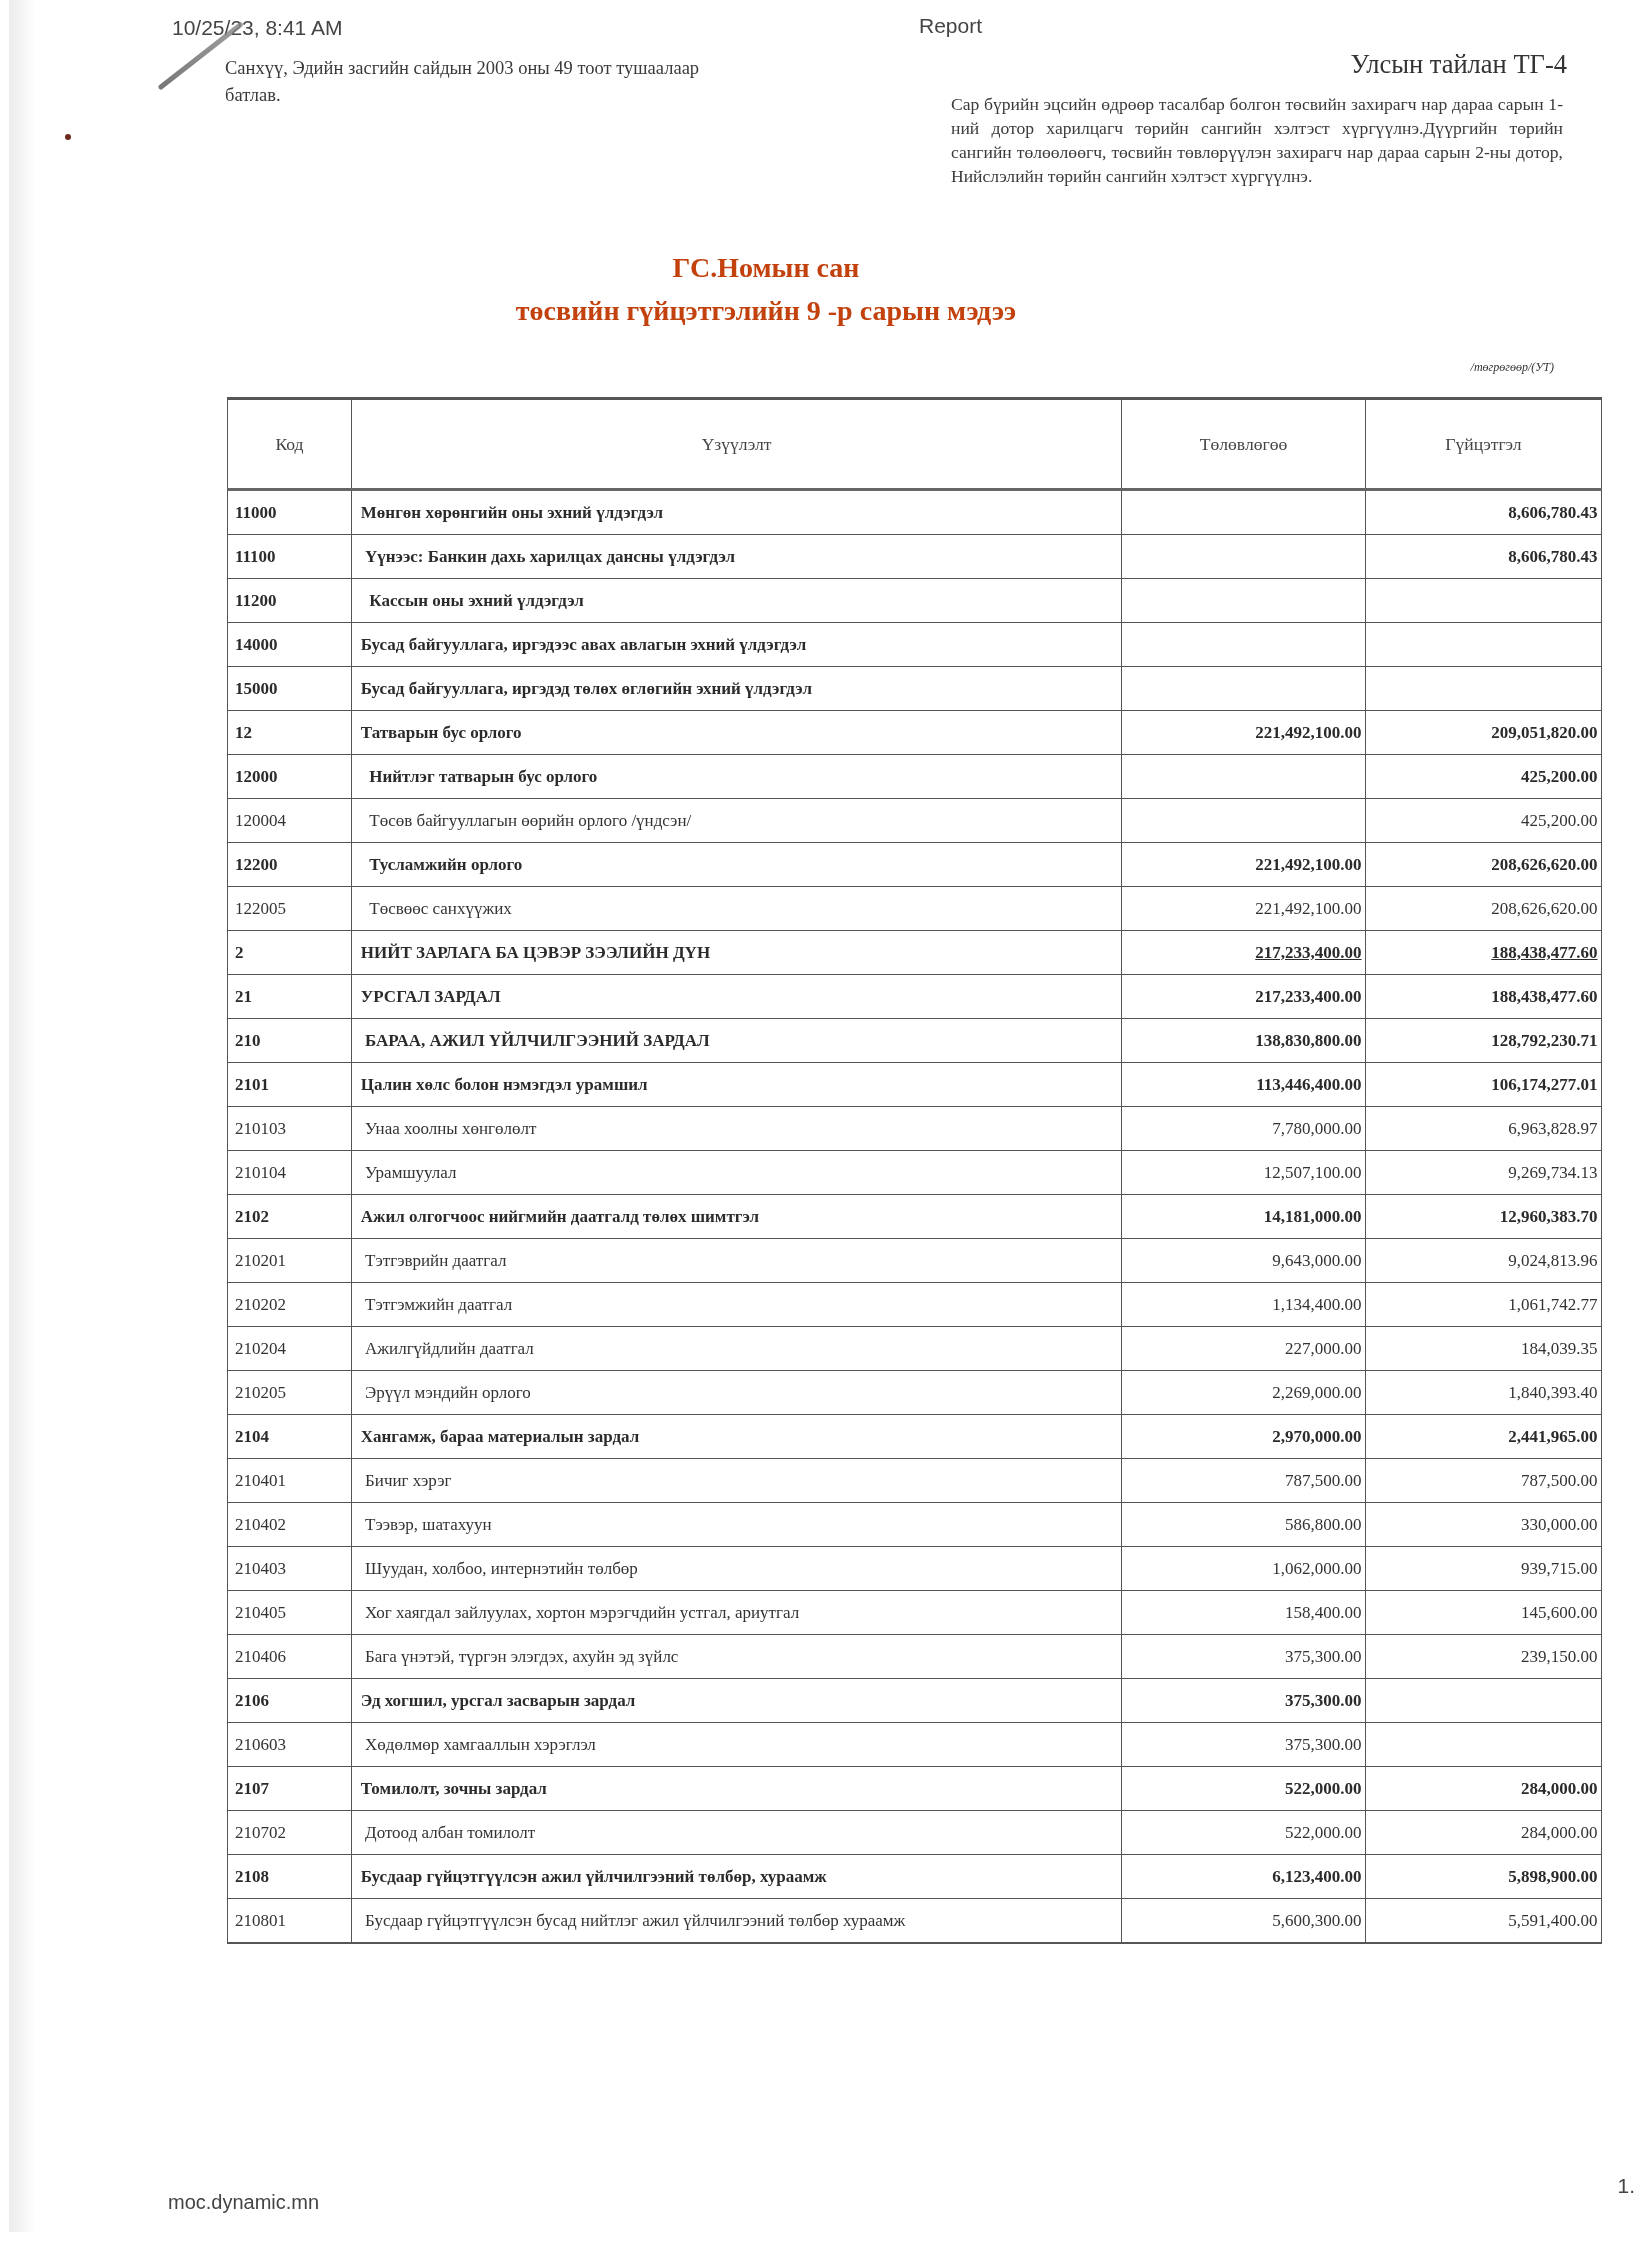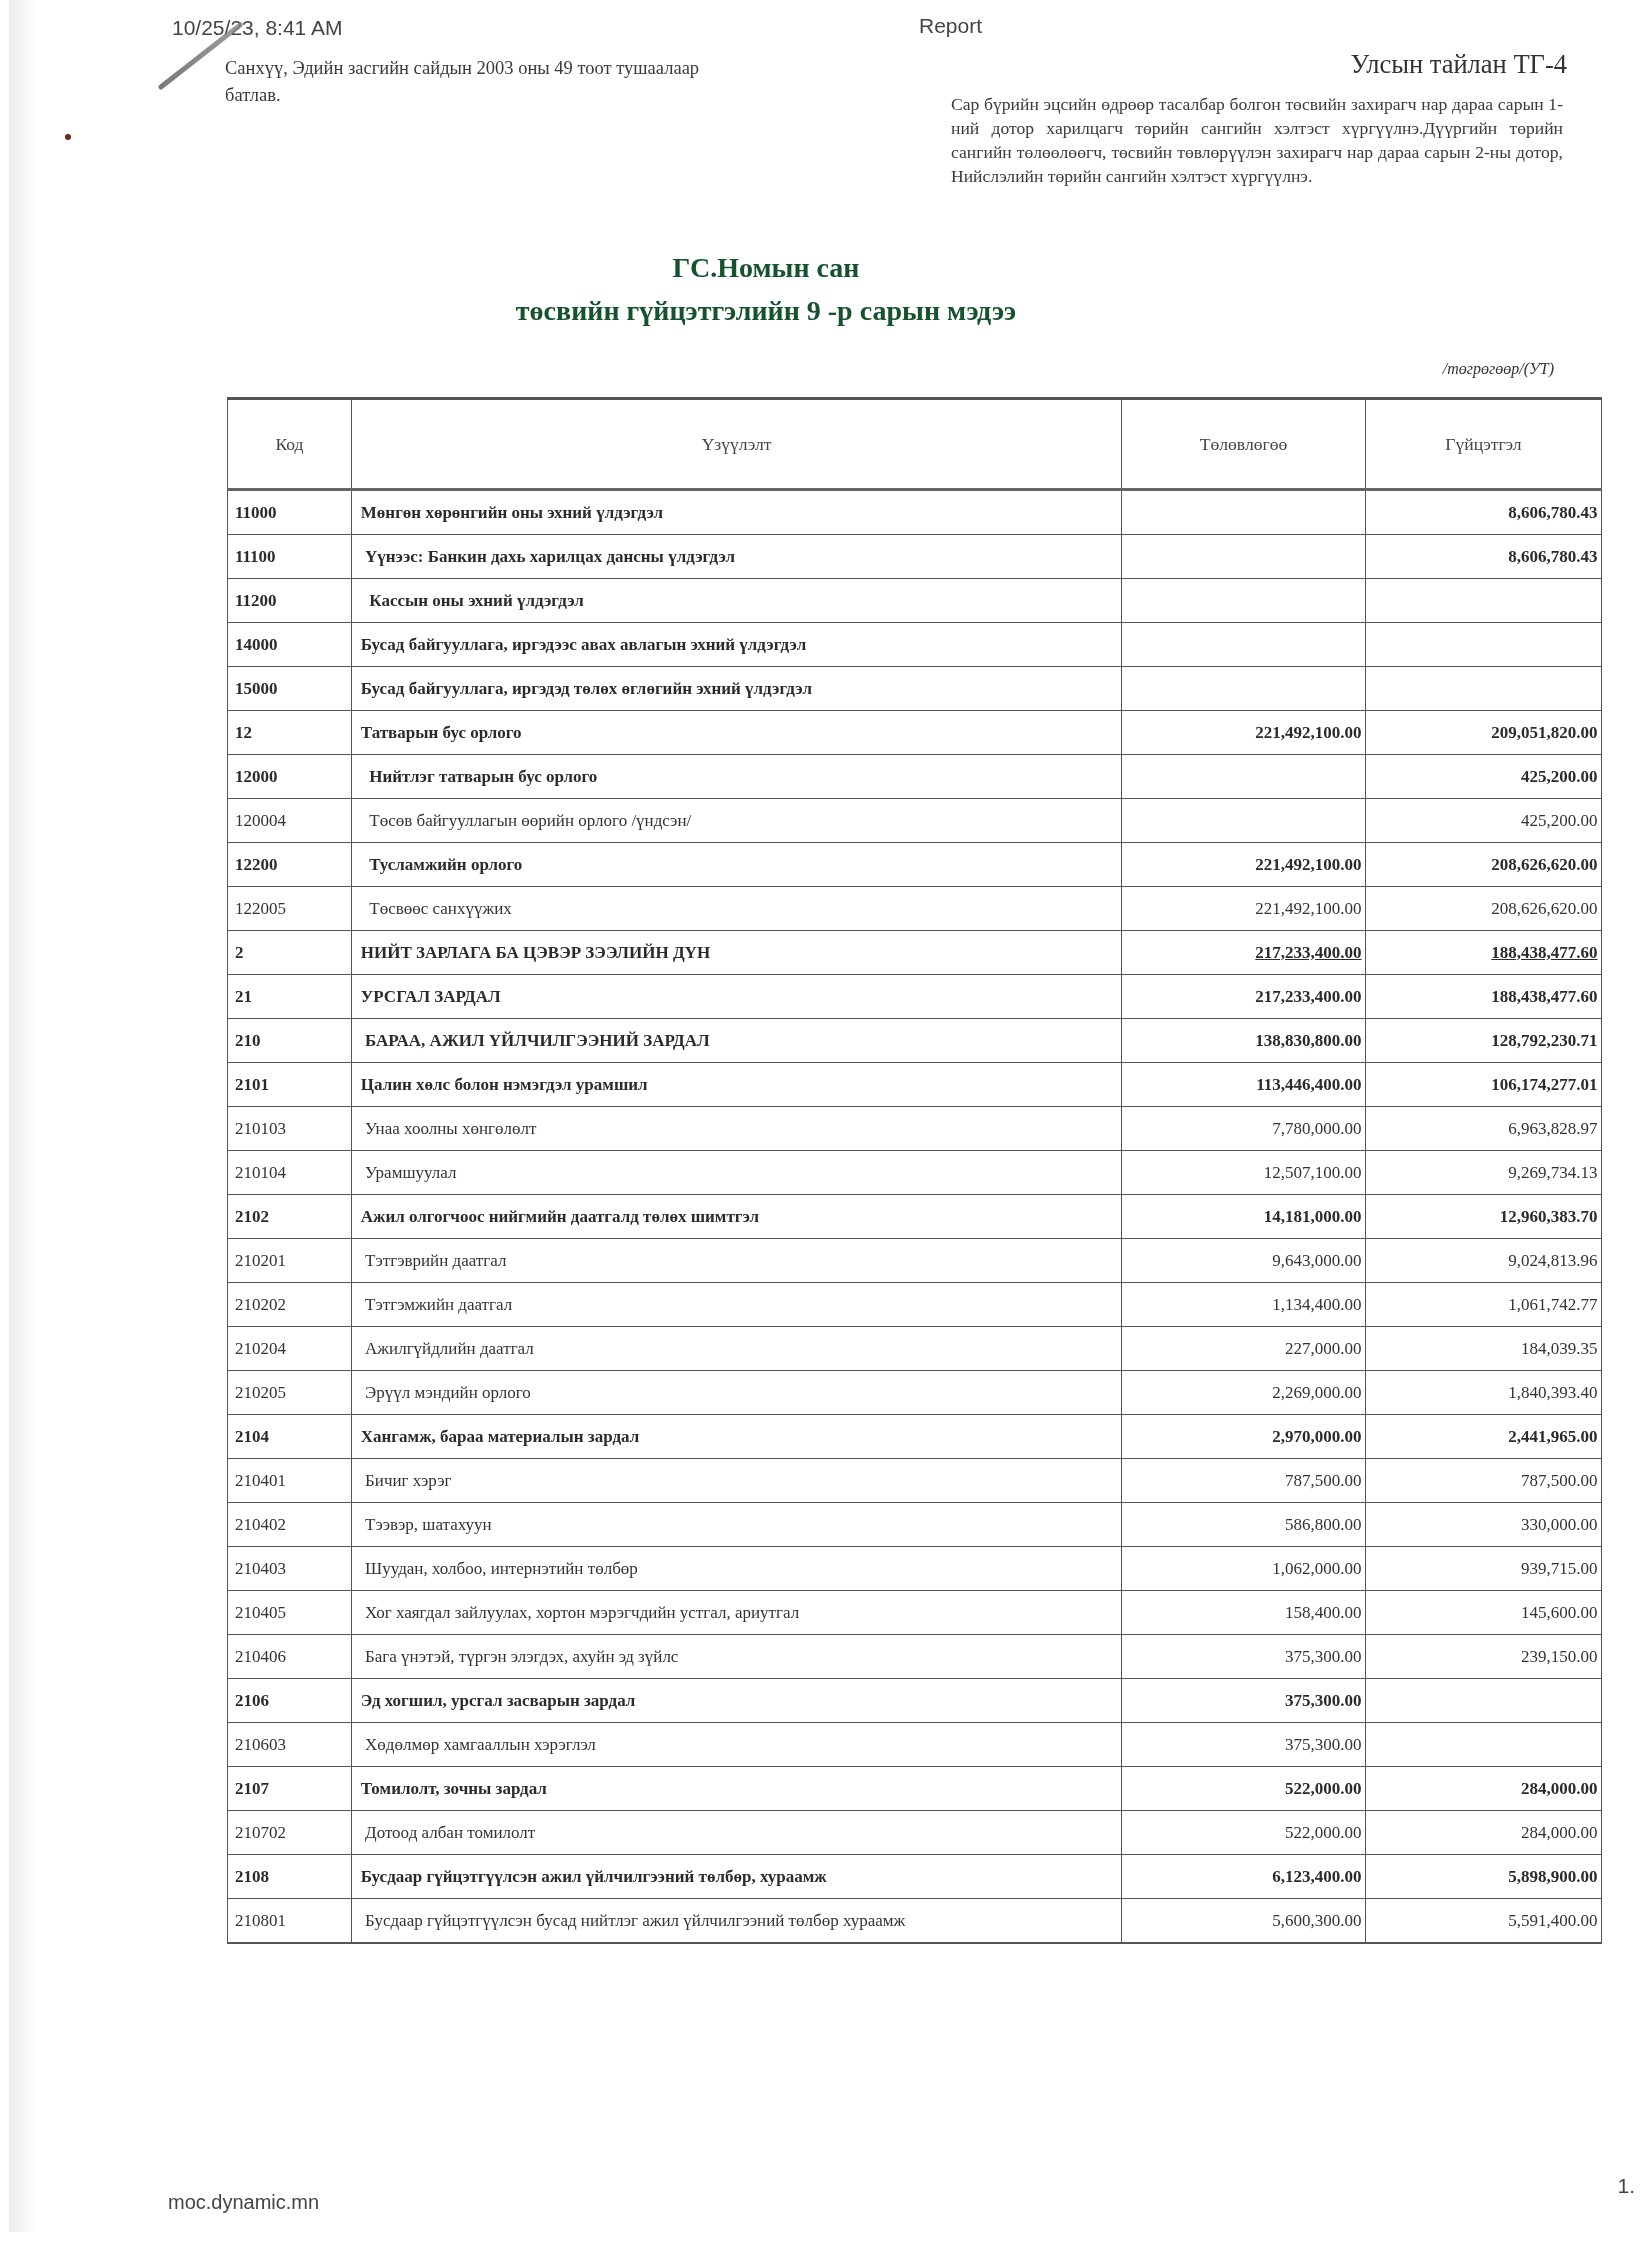--- a/index.html
+++ b/index.html
@@ -37,27 +37,27 @@
     .form-id {
       position: absolute; right: 75px; top: 49px;
       font-size: 26.5px; color: #333;
     }
     .instruction {
       position: absolute; left: 951px; top: 92px; width: 612px;
       font-size: 17.6px; line-height: 24px; text-align: justify; color: #3a3a3a;
     }
     .doc-title {
       position: absolute; left: 0; width: 1532px; text-align: center;
-      font-weight: bold; font-size: 28px; color: #14532d;
+      font-weight: bold; font-size: 28px; color: #c2410c;
     }
     .doc-title.t1 { top: 252px; }
     .doc-title.t2 { top: 295px; }
     .unit-note {
       position: absolute; right: 88px; top: 360px;
-      font-style: italic; font-size: 16px; color: #333;
+      font-style: italic; font-size: 12px; color: #333;
     }
     table.report {
       position: absolute; left: 227px; top: 397px; width: 1374px;
       border-collapse: collapse; table-layout: fixed;
       font-size: 17px;
     }
     table.report col.c-code { width: 124px; }
     table.report col.c-desc { width: 770px; }
     table.report col.c-plan { width: 244px; }
     table.report col.c-exec { width: 236px; }

